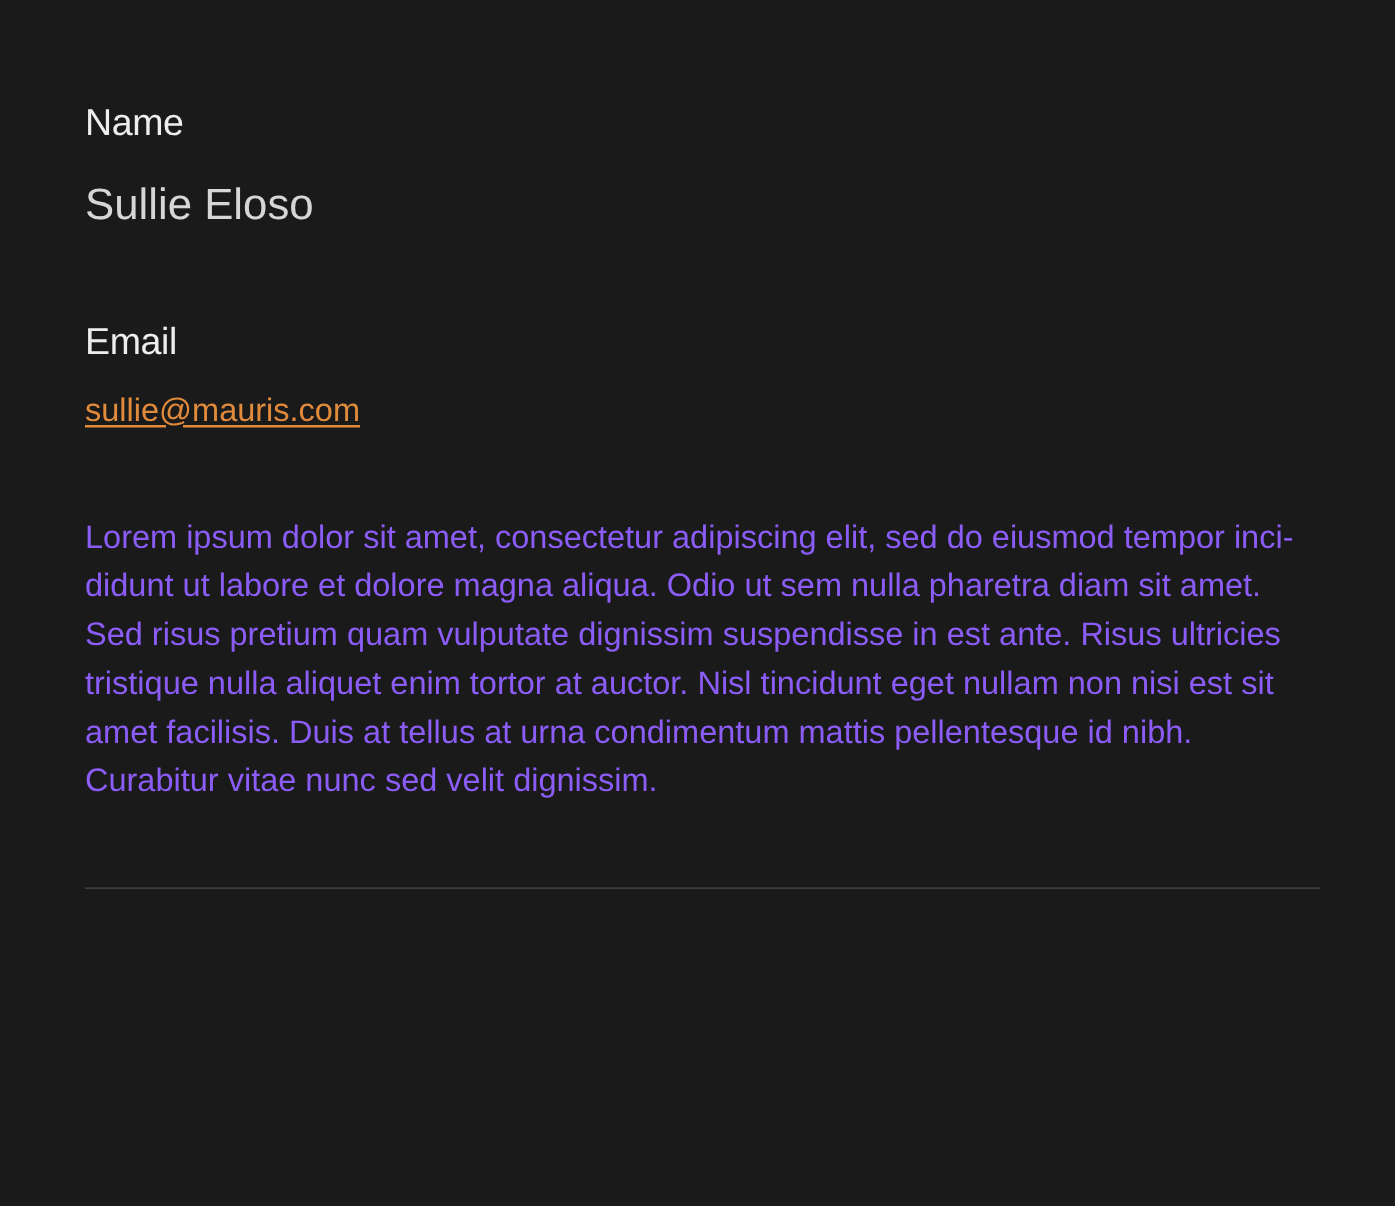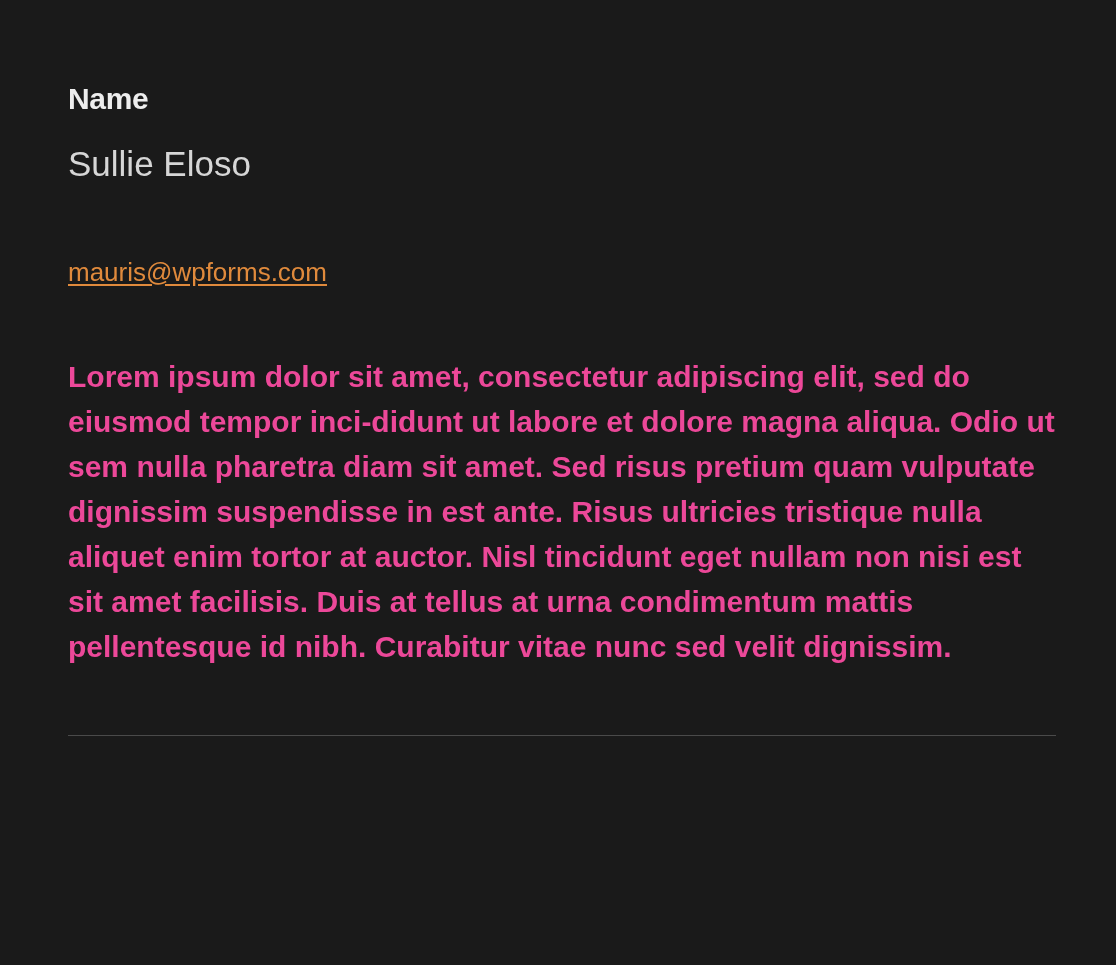--- a/index.html
+++ b/index.html
@@ -13,41 +13,41 @@
       color: #d8d8d8;
       width: 1116px;
       height: 965px;
       padding: 82px 60px 0 68px;
     }
     .field {
       margin-bottom: 66px;
     }
     .field-label {
       font-size: 30px;
-      font-weight: 700;
+      font-weight: 400;
       color: #ededed;
       margin-bottom: 22px;
       letter-spacing: -0.3px;
     }
     .field-value {
       font-size: 35px;
       font-weight: 400;
       color: #d6d6d6;
       line-height: 1.5;
     }
     .email-link {
       color: #e08a3c;
       text-decoration: underline;
       text-underline-offset: 3px;
       font-size: 26px;
     }
     .message-body {
-      font-size: 30px;
-      font-weight: 700;
-      color: #ec4899;
+      font-size: 26px;
+      font-weight: 400;
+      color: #8b5cf6;
       line-height: 1.5;
       hyphens: auto;
       text-align: left;
     }
     .message-body p {
       margin-bottom: 38px;
     }
     hr.divider {
       border: none;
       border-top: 1px solid #4a4a4a;
@@ -56,22 +56,23 @@
   </style>
 </head>
 <body>
 
 <div class="field">
   <div class="field-label">Name</div>
   <div class="field-value">Sullie Eloso</div>
 </div>
 
 <div class="field">
+  <div class="field-label">Email</div>
   <div>
-    <a href="#" class="email-link">mauris@wpforms.com</a>
+    <a href="#" class="email-link">sullie@mauris.com</a>
   </div>
 </div>
 
 <div class="field">
   <div class="message-body">
     <p>Lorem ipsum dolor sit amet, consectetur adipiscing elit, sed do eiusmod tempor inci-didunt ut labore et dolore magna aliqua. Odio ut sem nulla pharetra diam sit amet. Sed risus pretium quam vulputate dignissim suspendisse in est ante. Risus ultricies tristique nulla aliquet enim tortor at auctor. Nisl tincidunt eget nullam non nisi est sit amet facilisis. Duis at tellus at urna condimentum mattis pellentesque id nibh. Curabitur vitae nunc sed velit dignissim.</p>
   </div>
 </div>
 
 <hr class="divider">

